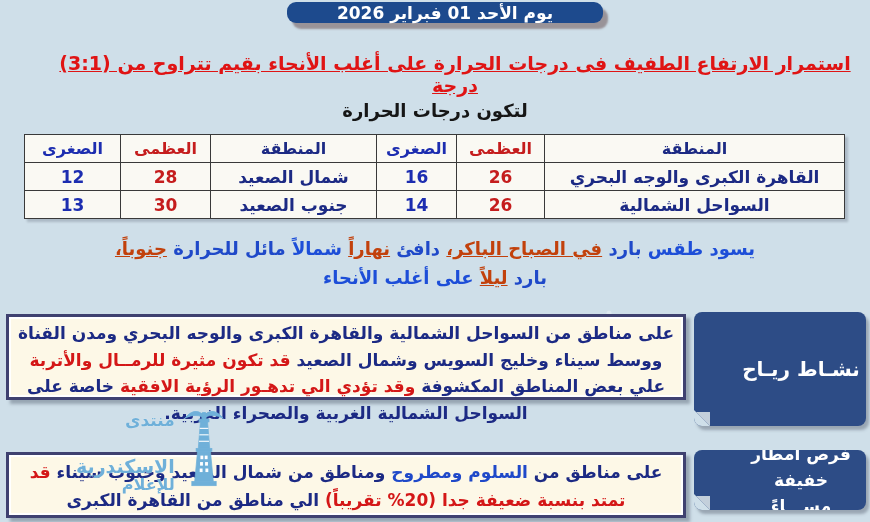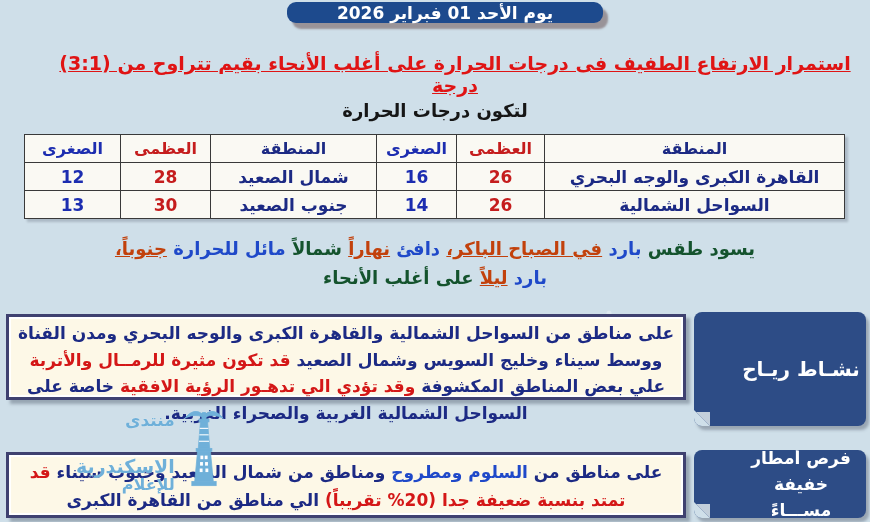--- a/index.html
+++ b/index.html
@@ -60,21 +60,21 @@
   .c-max2{width:90px;color:#c51d1d;}
   .c-min2{width:96px;color:#1c2db0;}
   td.v-max{color:#c51d1d;}
   td.v-min{color:#1c2db0;}
   td.v-region{color:var(--navy);}
   
   .forecast{
     left:30px;right:30px;top:234px;text-align:center;
     font-size:18px;font-weight:bold;line-height:29px;color:#141414;
   }
-  .seg-black{color:#14532d;}
+  .seg-black{color:#1d4ed8;}
   .seg-black-underline{color:#c2410c;text-decoration:underline;}
   .seg-blue{color:var(--blue);}
   .seg-navy{color:var(--navy);}
   .seg-red{color:var(--red);}
   
   .content-box{
     background:var(--box_bg);
     border:3px solid var(--box_border);
     box-shadow:inset 0 0 0 2px #ffffff,4px 4px 3px rgba(105,118,135,.55);
     text-align:center;font-weight:bold;direction:rtl;
@@ -84,21 +84,21 @@
   
   .side-label{
     background:var(--label_bg);border-radius:8px;
     color:#fff;font-weight:bold;text-align:center;
     display:flex;flex-direction:column;align-items:center;justify-content:center;
     box-shadow:3px 4px 3px rgba(100,110,125,.5);
     overflow:hidden;
     padding-left:42px;
   }
   .wind-label{left:694px;top:312px;width:172px;height:114px;font-size:20px;letter-spacing:1px;}
-  .rain-label{left:694px;top:450px;width:172px;height:68px;font-size:17px;line-height:26px;}
+  .rain-label{left:694px;top:450px;width:172px;height:60px;font-size:17px;line-height:26px;}
   .side-label .curl{
     position:absolute;left:0;bottom:0;width:0;height:0;
     border-bottom:16px solid var(--background);
     border-right:16px solid transparent;
   }
   .side-label .curl-fold{
     position:absolute;left:2px;bottom:0;width:0;height:0;
     border-top:14px solid #c3cfdb;
     border-left:14px solid transparent;
   }

